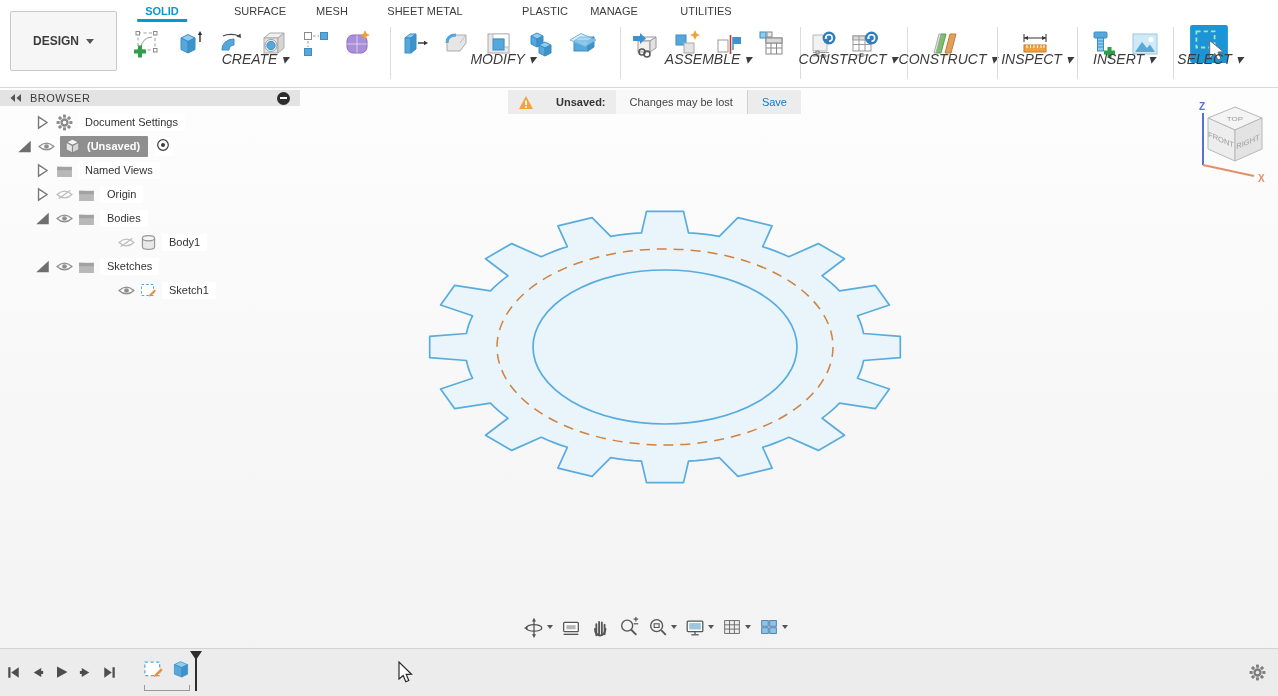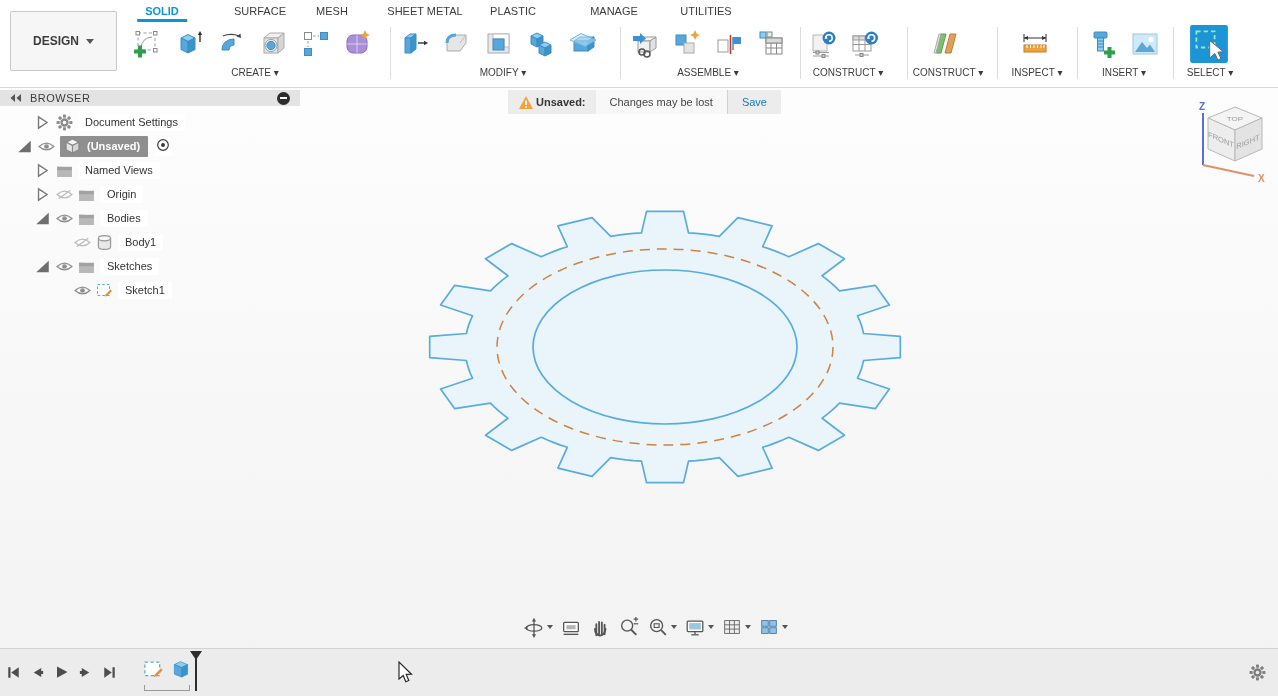--- a/index.html
+++ b/index.html
@@ -13,38 +13,38 @@
   .ribbon { position:absolute; left:0; top:0; width:1278px; height:88px; background:#ffffff; border-bottom:1px solid #d7d7d7; z-index:5; }
   .design-btn { position:absolute; left:10px; top:11px; width:107px; height:60px; background:#f6f6f6; border:1px solid #c9c9c9; border-radius:2px; display:flex; align-items:center; justify-content:center; gap:7px; font-size:12px; font-weight:bold; color:#3c3c3c; cursor:default; }
   .caret { width:0; height:0; border-left:4px solid transparent; border-right:4px solid transparent; border-top:5px solid #555; display:inline-block; }
   .caret.sm { border-left-width:3.5px; border-right-width:3.5px; border-top-width:4.5px; }
   .tab { position:absolute; top:5px; transform:translateX(-50%); font-size:11px; color:#3c3c3c; white-space:nowrap; cursor:default; }
   .tab.active { color:var(--accent,#0a96d5); font-weight:bold; }
   .tab.active::after { content:""; position:absolute; left:-8px; right:-8px; bottom:-5px; height:3px; background:var(--accent,#0a96d5); }
   .grp-icons { position:absolute; top:25px; display:flex; gap:8px; }
   .ibtn { width:34px; height:38px; display:flex; align-items:center; justify-content:center; border-radius:2px; }
   .ibtn.big { width:42px; height:42px; }
-  .glabel { position:absolute; top:67px; transform:translateX(-50%); font-size:10px; color:#3c3c3c; white-space:nowrap; cursor:default; }
+  .glabel { position:absolute; top:51px; transform:translateX(-50%); font-size:14px; color:#3c3c3c; white-space:nowrap; cursor:default;font-style:italic; }
   .vsep { position:absolute; top:27px; width:1px; height:52px; background:#dcdcdc; }
 
   
   .warn-bar { position:absolute; left:508px; top:90px; height:24px; display:flex; align-items:stretch; font-size:11px; z-index:6; }
-  .warn-left { background:#ececec; display:flex; align-items:center; gap:2px; padding:0 10px; font-weight:bold; color:#333; }
+  .warn-left { background:#ececec; display:flex; align-items:center; gap:22px; padding:0 10px; font-weight:bold; color:#333; }
   .warn-mid { background:#f8f8f8; display:flex; align-items:center; padding:0 14px; color:#444; }
   .warn-save { background:#ececec; border-left:1px solid #d0d0d0; display:flex; align-items:center; padding:0 14px; color:#1079c4; cursor:pointer; }
 
   
   .browser { position:absolute; left:0; top:90px; width:300px; z-index:6; font-size:11px; color:#333; }
   .browser-header { height:16px; background:#e3e3e3; display:flex; align-items:center; padding:0 10px; gap:8px; }
   .browser-title { letter-spacing:.5px; color:#3c3c3c; }
   .minus-circle { margin-left:auto; width:13px; height:13px; border-radius:50%; background:#2d2d2d; position:relative; cursor:pointer; }
   .minus-circle::after { content:""; position:absolute; left:3px; top:5.6px; width:7px; height:1.8px; background:#fff; }
   .tree { padding-top:4px; }
   .trow { height:24px; display:flex; align-items:center; gap:5px; }
-  .ind-root { padding-left:16px; } .ind-1 { padding-left:34px; } .ind-2 { padding-left:74px; }
+  .ind-root { padding-left:16px; } .ind-1 { padding-left:34px; } .ind-2 { padding-left:118px; }
   .chip { background:rgba(255,255,255,.92); padding:2.5px 7px; border-radius:1px; cursor:default; white-space:nowrap; }
   .chip-sel { background:#8f8f8f; color:#fff; font-weight:bold; display:flex; align-items:center; gap:6px; padding:2px 8px 2px 4px; }
   .icon16 { display:inline-flex; width:17px; height:17px; align-items:center; justify-content:center; }
 
   
   .viewcube { position:absolute; left:1190px; top:97px; z-index:4; }
 
   
   .navbar { position:absolute; left:521px; top:614px; display:flex; align-items:center; gap:3px; z-index:4; }
   .nbtn { display:flex; align-items:center; gap:2px; padding:2px 2px; cursor:pointer; }
@@ -76,21 +76,21 @@
 <div class="ribbon">
   <div class="design-btn">
     <span>DESIGN</span>
     <span class="caret"></span>
   </div>
 
   <span class="tab active" style="left:162px">SOLID</span>
   <span class="tab" style="left:260px">SURFACE</span>
   <span class="tab" style="left:332px">MESH</span>
   <span class="tab" style="left:425px">SHEET METAL</span>
-  <span class="tab" style="left:513px">PLASTIC</span>
+  <span class="tab" style="left:545px">PLASTIC</span>
   <span class="tab" style="left:614px">MANAGE</span>
   <span class="tab" style="left:706px">UTILITIES</span>
 
   <div class="grp-icons" style="left:131px">
     <div class="ibtn">
       <svg width="30" height="30" viewBox="0 0 30 30">
         <rect x="5" y="4" width="17" height="17" fill="none" stroke="#9a9a9a" stroke-dasharray="3 2.5"></rect>
         <rect x="3" y="2.5" width="3.5" height="3.5" fill="#fff" stroke="#8a8a8a"></rect>
           <rect x="20.5" y="2.5" width="3.5" height="3.5" fill="#fff" stroke="#8a8a8a"></rect>
         <rect x="20.5" y="19.5" width="3.5" height="3.5" fill="#fff" stroke="#8a8a8a"></rect>

